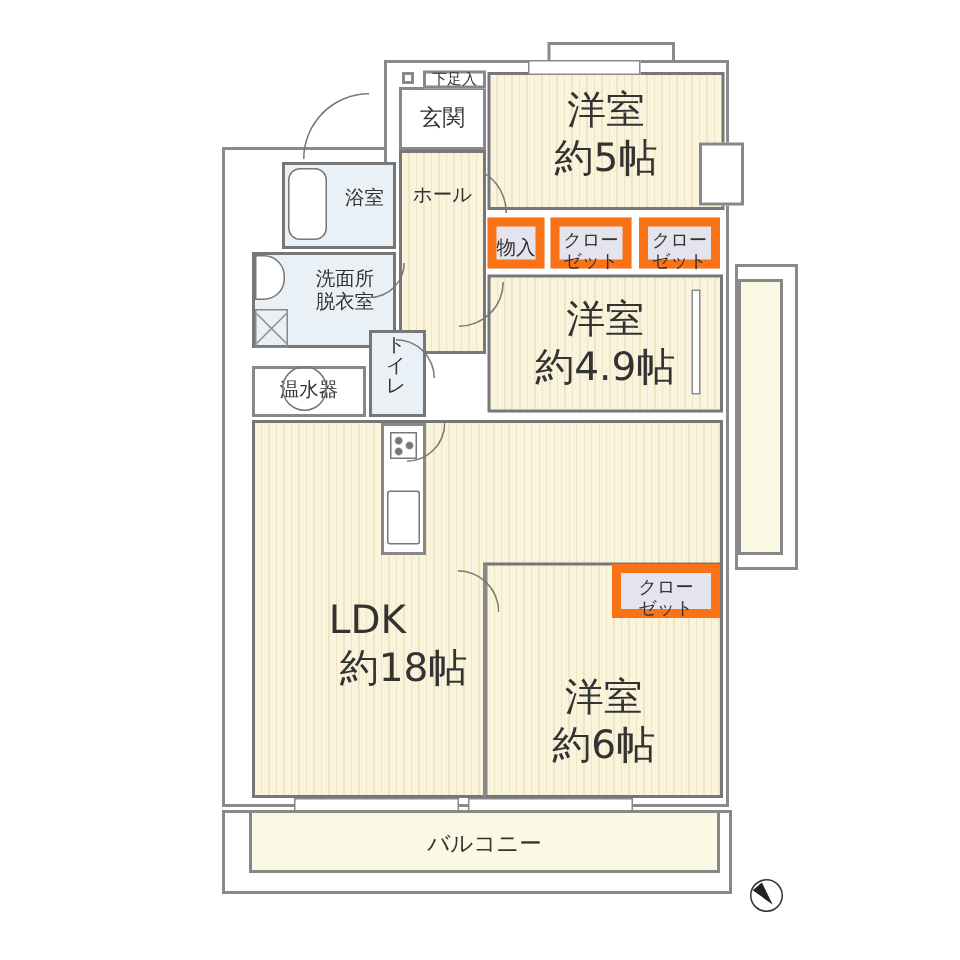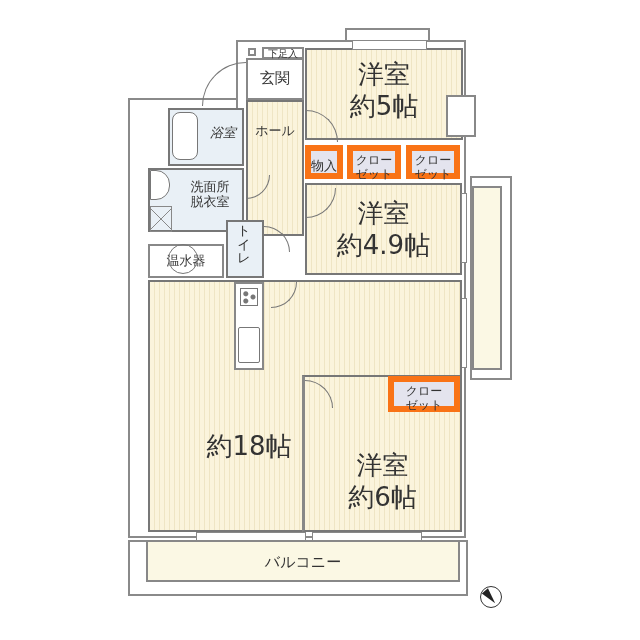--- a/index.html
+++ b/index.html
@@ -1,17 +1,17 @@
 <!DOCTYPE html>
 <html><head>
 <meta charset="utf-8">
 <style>
   html,body{margin:0;padding:0;background:#ffffff;}
   body{width:640px;height:640px;position:relative;overflow:hidden;font-family:"DejaVu Sans","Liberation Sans",sans-serif;color:#333;}
-  .abs{position:absolute;box-sizing:border-box;}
+  .abs{position:absolute;box-sizing:border-box;margin-left:20px;}
   .wall{border:2px solid #8a8a8a;background:#fff;}
   .wood{background:repeating-linear-gradient(90deg,#fbf4dc 0px,#fbf4dc 4px,#efe5c4 4px,#efe5c4 5px);border:2px solid #777;}
   .tile{background:#e9f0f6;border:2px solid #777;}
   .closet{background:#e4e4ee;border:6px solid #f97316;}
   .plain{background:#fff;border:2px solid #888;}
   .balc{background:#fbf8e4;border:2px solid #888;}
   .lbl{position:absolute;text-align:center;color:#333;white-space:pre-line;line-height:1.15;}
   .big{font-size:26px;}
   .med{font-size:15px;}
   .sm{font-size:13px;}
@@ -64,21 +64,21 @@
   <div class="lbl big" style="left:0;right:0;top:46px;">約4.9帖</div>
 </div>
 <div class="door" style="left:306px;top:188px;width:30px;height:30px;border-radius:0 0 30px 0;border-left:none;border-top:none;"></div>
 
 <div class="abs wall" style="left:470px;top:176px;width:42px;height:204px;"></div>
 <div class="abs balc" style="left:472px;top:186px;width:30px;height:184px;"></div>
 <div class="win" style="left:461px;top:193px;width:6px;height:70px;"></div>
 <div class="win" style="left:461px;top:298px;width:6px;height:70px;"></div>
 
 <div class="abs tile" style="left:168px;top:108px;width:76px;height:58px;">
-  <div class="lbl sm" style="left:34px;right:0;top:16px;font-style:italic;">浴室</div>
+  <div class="lbl sm" style="left:34px;right:0;top:16px;">浴室</div>
 </div>
 <div class="abs" style="left:172px;top:112px;width:26px;height:48px;border:1.5px solid #777;border-radius:8px;background:#fff;"></div>
 
 <div class="abs tile" style="left:148px;top:168px;width:96px;height:64px;">
   <div class="lbl sm" style="left:28px;right:0;top:10px;">洗面所
 脱衣室</div>
 </div>
 <div class="abs" style="left:150px;top:170px;width:20px;height:30px;border:1.5px solid #777;border-radius:0 14px 14px 0;background:#fff;"></div>
 <div class="abs" style="left:150px;top:206px;width:22px;height:26px;border:1.5px solid #888;background:linear-gradient(45deg,transparent 48%,#888 49%,#888 51%,transparent 52%),linear-gradient(-45deg,transparent 48%,#888 49%,#888 51%,transparent 52%);"></div>
 <div class="door" style="left:246px;top:175px;width:24px;height:24px;border-radius:0 0 24px 0;border-left:none;border-top:none;"></div>
@@ -87,20 +87,21 @@
   <div class="lbl sm" style="left:0;right:0;top:8px;">温水器</div>
 </div>
 <div class="abs" style="left:168px;top:244px;width:30px;height:30px;border:1.5px solid #777;border-radius:50%;"></div>
 
 <div class="abs tile" style="left:226px;top:220px;width:38px;height:58px;">
   <div class="lbl sm" style="left:8px;top:2px;width:16px;line-height:1.05;white-space:normal;word-break:break-all;">トイレ</div>
 </div>
 <div class="door" style="left:264px;top:226px;width:26px;height:26px;border-radius:0 26px 0 0;border-left:none;border-bottom:none;"></div>
 
 <div class="abs wood" style="left:148px;top:280px;width:314px;height:252px;">
+  <div class="lbl big" style="left:0;width:150px;top:118px;">LDK</div>
   <div class="lbl big" style="left:0;width:150px;top:150px;padding-left:24px;">約18帖</div>
 </div>
 <div class="abs plain" style="left:234px;top:282px;width:30px;height:88px;"></div>
 <div class="abs" style="left:240px;top:288px;width:18px;height:18px;border:1.5px solid #777;background:radial-gradient(circle at 30% 30%,#777 2px,transparent 3px),radial-gradient(circle at 30% 75%,#777 2px,transparent 3px),radial-gradient(circle at 75% 50%,#777 2px,transparent 3px);"></div>
 <div class="abs" style="left:238px;top:327px;width:22px;height:36px;border:1.5px solid #777;border-radius:2px;background:#fff;"></div>
 <div class="door" style="left:271px;top:282px;width:26px;height:26px;border-radius:0 0 26px 0;border-left:none;border-top:none;"></div>
 
 <div class="abs wood" style="left:302px;top:375px;width:160px;height:157px;border-left:3px solid #888;">
   <div class="lbl big" style="left:0;right:0;top:74px;">洋室</div>
   <div class="lbl big" style="left:0;right:0;top:106px;">約6帖</div>

